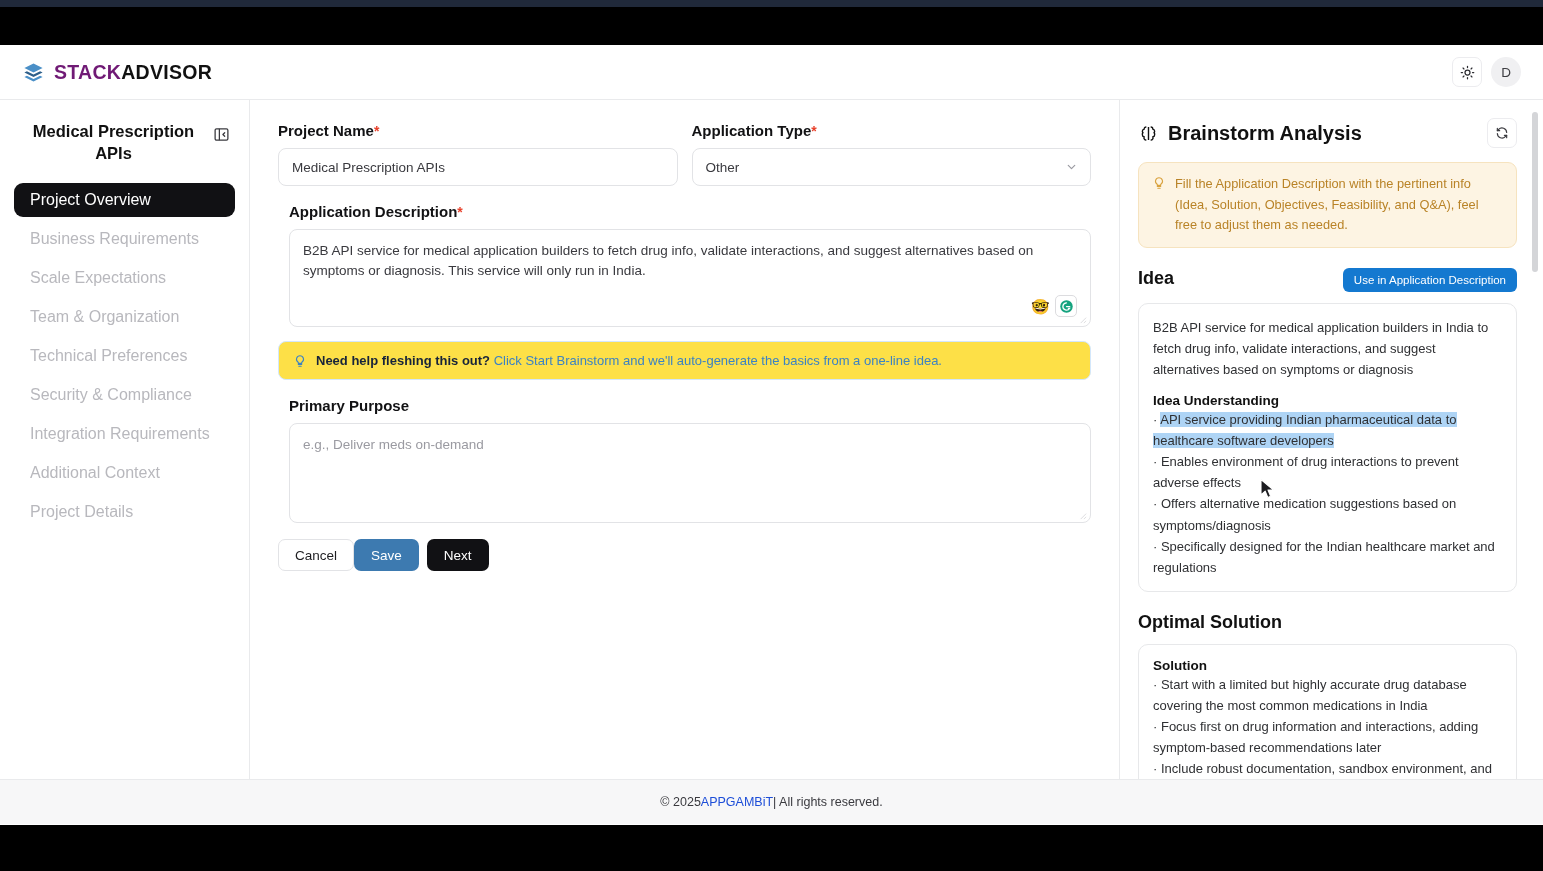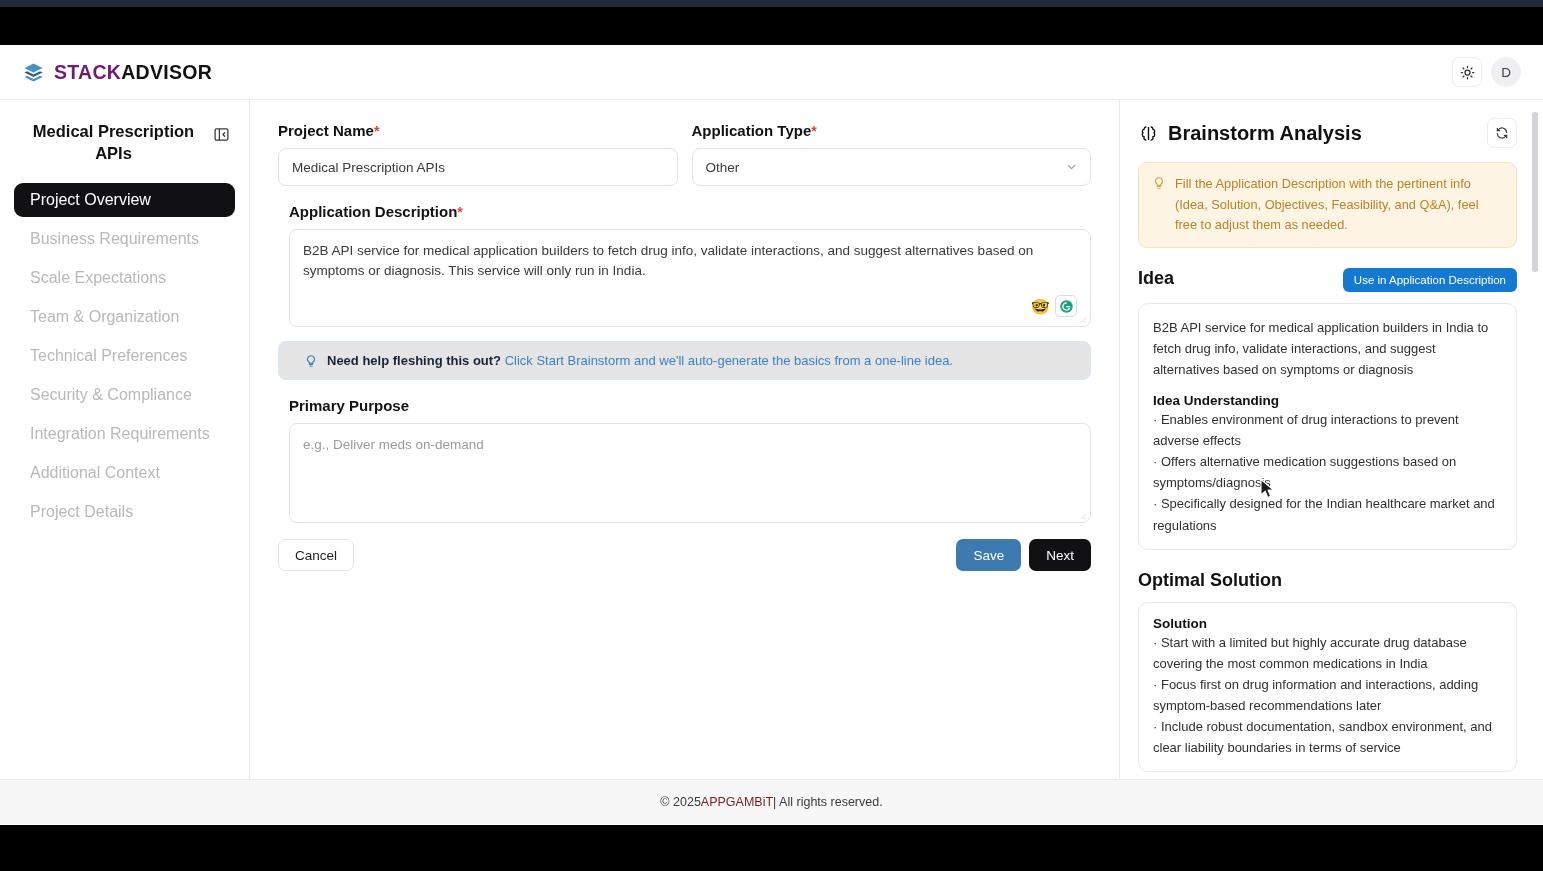--- a/index.html
+++ b/index.html
@@ -115,30 +115,30 @@
   .ta-badges { position: absolute; right: 14px; bottom: 10px; display: flex; align-items: center; gap: 5px; }
   .emoji-badge { font-size: 15px; line-height: 1; }
   .gram-badge {
     width: 22px; height: 22px; border-radius: 5px;
     border: 1px solid #dcdcdf; background: #fff;
     display: flex; align-items: center; justify-content: center;
   }
   .resize-grip { position: absolute; right: 4px; bottom: 3px; opacity: .5; }
 
   .hint-bar {
-    margin-top: 14px; background: #e5e5e5; border: 1px solid #d3e7fb;
-    border-radius: 8px; padding: 11px 25px;
+    margin-top: 14px; background: #fde047; border: 1px solid #d3e7fb;
+    border-radius: 8px; padding: 11px 14px;
     display: flex; align-items: center; gap: 9px;
     font-size: 13px;
   }
   .hint-strong { color: #17233a; font-weight: 700; }
   .hint-rest { color: #3b82c4; }
 
   .actions {
-    margin-top: 16px; display: flex; align-items: center; justify-content: space-between;
+    margin-top: 16px; display: flex; align-items: center; 
   }
   .btn {
     border-radius: 7px; font-size: 13.5px; cursor: pointer;
     font-family: "Liberation Sans", sans-serif; border: 1px solid transparent;
     padding: 0 16px; height: 32px; display: inline-flex; align-items: center;
   }
   .btn-cancel { background: #fff; border-color: #e2e3e6; color: #1d1d20; }
   .btn-save { background: #3d7ab0; color: #fff; margin-right: 8px; }
   .btn-next { background: #111114; color: #fff; }
   .actions-right { display: flex; align-items: center; }
@@ -187,21 +187,21 @@
     position: absolute; top: 0; left: 0; width: 6px; height: 160px;
     background: #d4d5d8; border-radius: 3px; cursor: pointer;
   }
 
   
   .footer {
     height: 45px; border-top: 1px solid #e9eaec; background: #f7f7f8;
     display: flex; align-items: center; justify-content: center;
     font-size: 12.5px; color: #3a3a3f;
   }
-  .footer a { color: #7f1d1d; text-decoration: none; }
+  .footer a { color: #1d4ed8; text-decoration: none; }
 
   .cursor { position: absolute; left: 1259px; top: 433px; pointer-events: none; }
 </style>
 </head>
 <body>
 
 <div id="screen">
   <div class="top-strip"></div>
   <div class="top-bar"></div>
 
@@ -346,20 +346,21 @@
 
         <div class="sec-head">
           <h3>Idea</h3>
           <button class="btn-use">Use in Application Description</button>
         </div>
 
         <div class="card">
           <p class="lead">B2B API service for medical application builders in India to fetch drug info, validate interactions, and suggest alternatives based on symptoms or diagnosis</p>
           <h4 class="first">Idea Understanding</h4>
           <ul>
+            <li><span class="hl">API service providing Indian pharmaceutical data to healthcare software developers</span></li>
             <li>Enables environment of drug interactions to prevent adverse effects</li>
             <li>Offers alternative medication suggestions based on symptoms/diagnosis</li>
             <li>Specifically designed for the Indian healthcare market and regulations</li>
           </ul>
         </div>
 
         <div class="sec-head">
           <h3>Optimal Solution</h3>
         </div>
 

